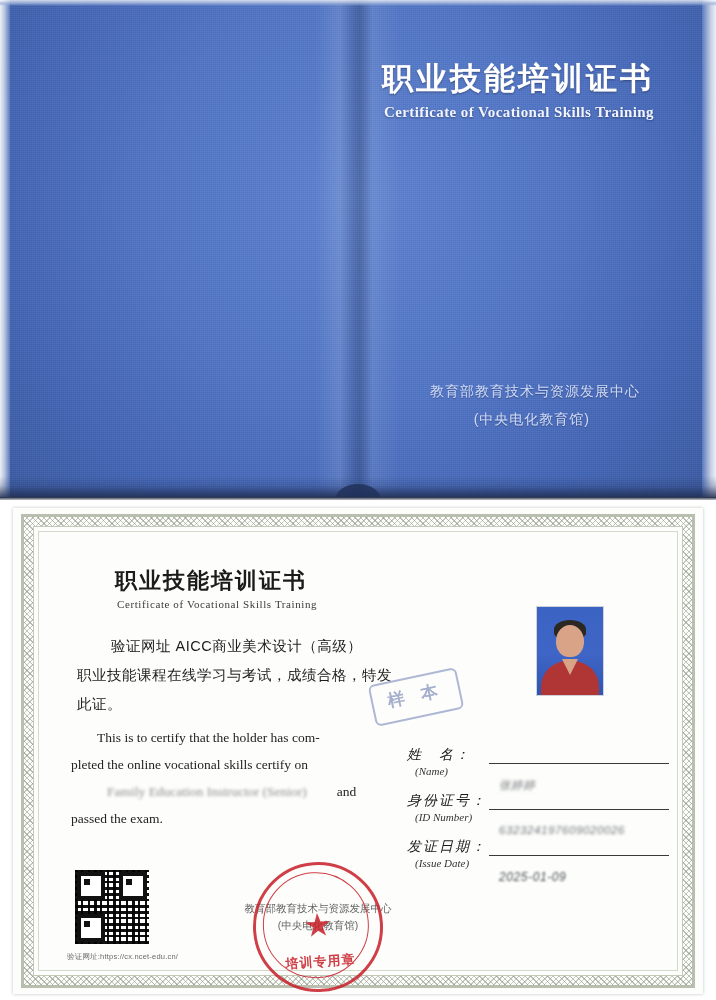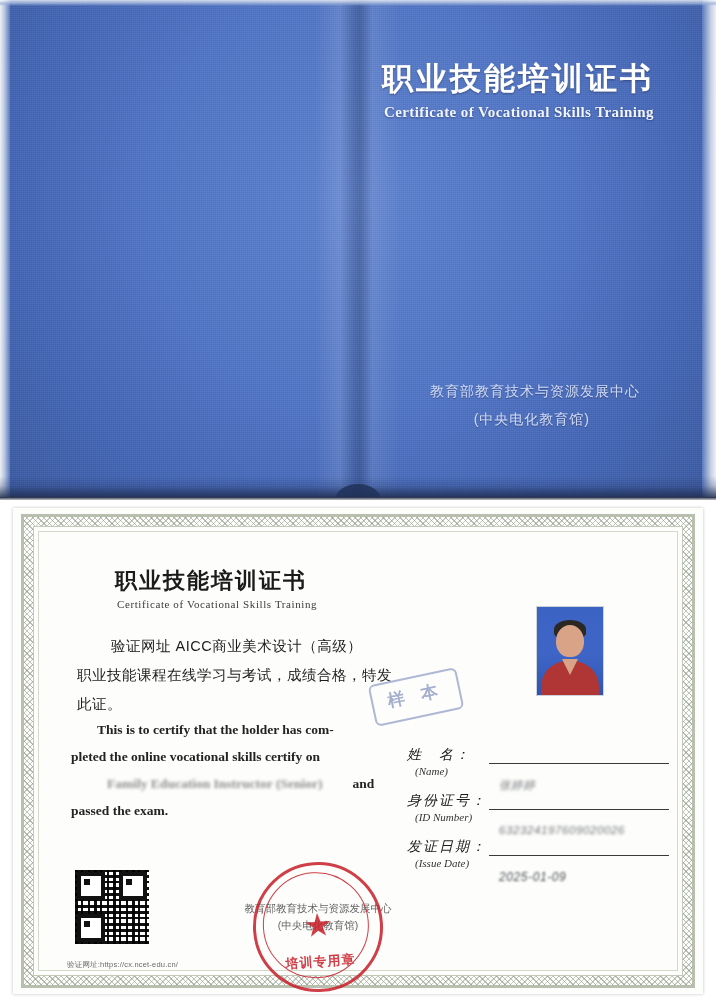--- a/index.html
+++ b/index.html
@@ -192,27 +192,26 @@
     font-size: 14.5px;
     line-height: 29px;
     color: #1d1d1d;
     letter-spacing: 0.5px;
   }
   .body-zh .indent { padding-left: 34px; }
   .body-zh .course { letter-spacing: 0.5px; }
 
   .body-en {
     position: absolute;
-    left: 18px; top: 168px;
+    left: 18px; top: 176px;
     width: 340px;
     font-family: "Liberation Serif", serif;
     font-size: 13.5px;
     line-height: 27px;
     color: #232323;
-    font-weight: bold;
   }
   .body-en .first { padding-left: 26px; }
   .blurred-course {
     display: inline-block;
     color: #8f8f8f;
     filter: blur(1.6px);
     padding: 0 30px 0 36px;
   }
 
   
@@ -333,21 +332,20 @@
   .qr-c2 { right: 2px; top: 2px; }
   .qr-c3 { left: 2px; bottom: 2px; }
 
   .qr-caption {
     position: absolute;
     left: 14px; top: 404px;
     font-size: 7.5px;
     color: #6a6a6a;
     letter-spacing: 0.2px;
     white-space: nowrap;
-    margin-top: 8px;
   }
 
   
   .seal {
     position: absolute;
     left: 200px; top: 314px;
     width: 124px; height: 124px;
     border-radius: 50%;
     border: 3px solid #c8202a;
     opacity: 0.86;

